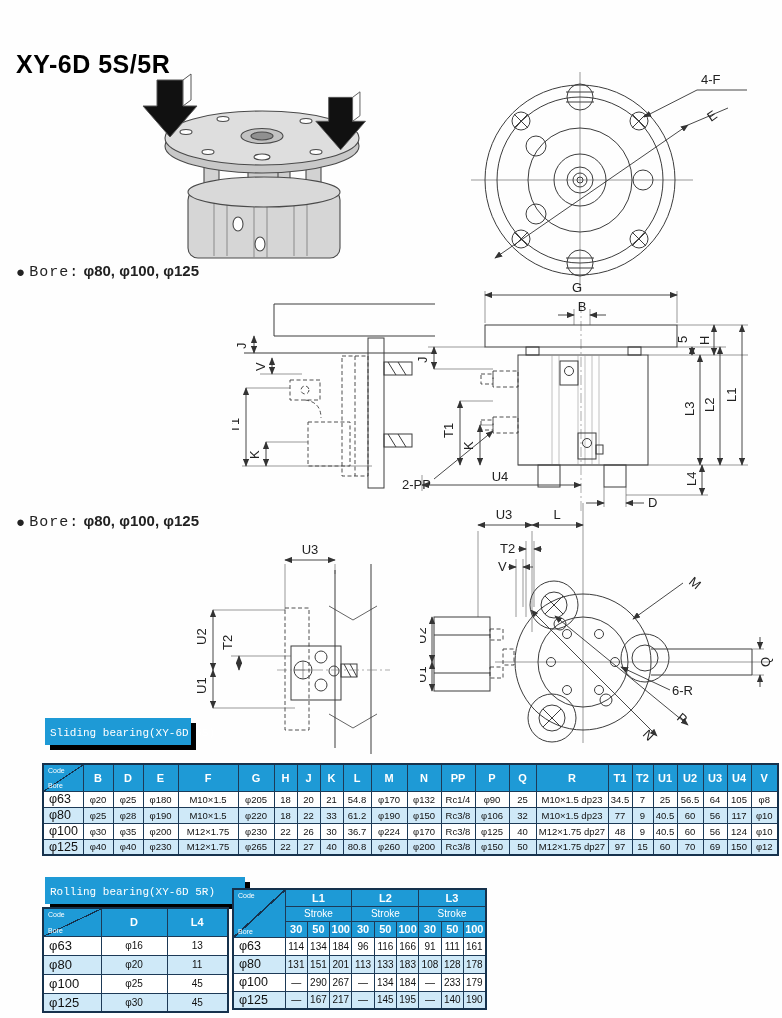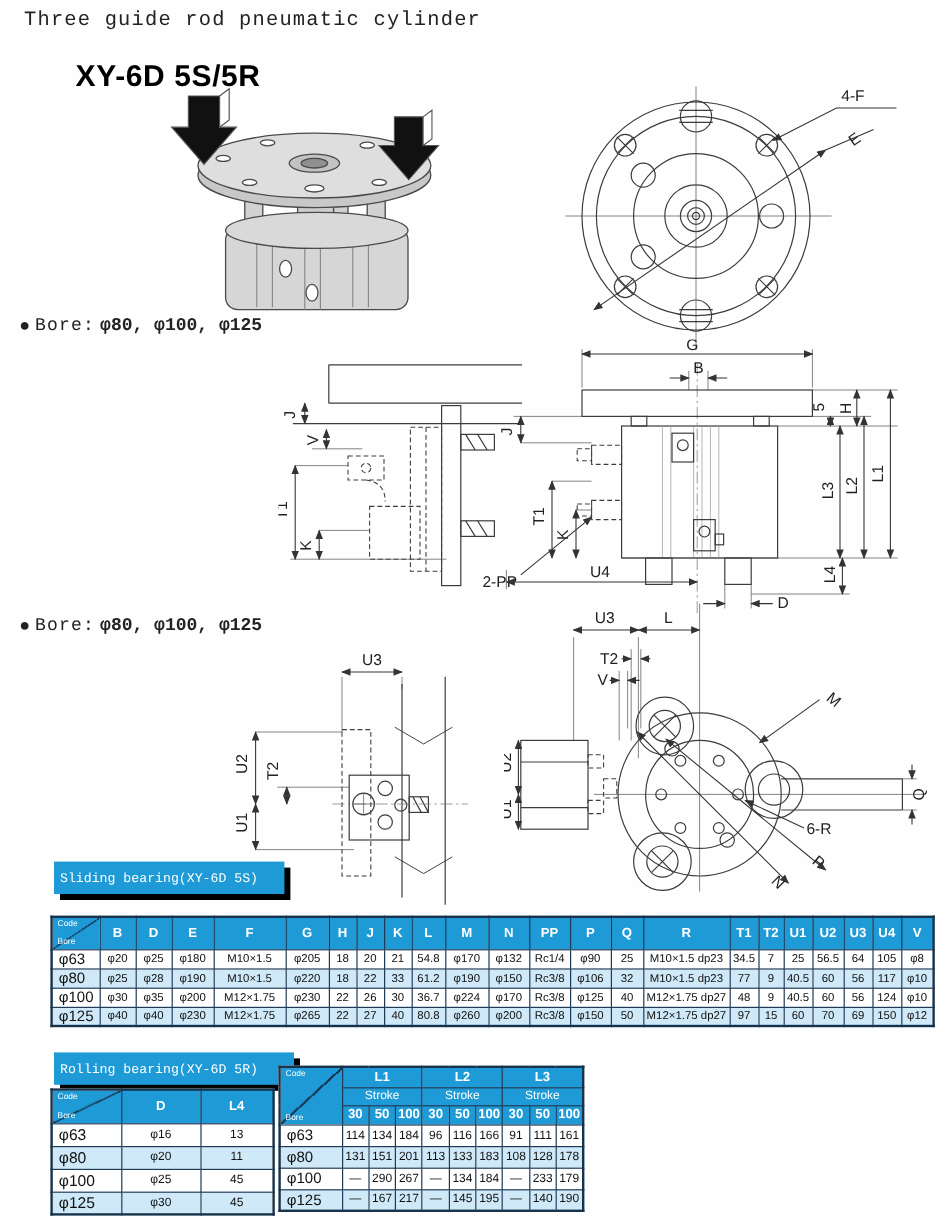--- a/index.html
+++ b/index.html
@@ -1,24 +1,24 @@
 <!DOCTYPE html>
 <html><head>
 <meta charset="utf-8">
 <style>
   html,body{margin:0;padding:0;background:#fff;}
   #page{position:relative;width:782px;height:1018px;background:#fefefe;overflow:hidden;
         font-family:"Liberation Sans",sans-serif;color:#111;}
   .abs{position:absolute;}
   #doc-title{left:20px;top:8px;font-family:"Liberation Mono",monospace;font-size:17px;color:#222;letter-spacing:1px;}
-  #model-title{left:16px;top:50px;font-size:25px;font-weight:bold;color:#000;letter-spacing:.5px;margin-left:47px;}
+  #model-title{left:16px;top:50px;font-size:25px;font-weight:bold;color:#000;letter-spacing:.5px;}
   .bore-note{font-size:15px;color:#222;}
   .bore-note .bullet{font-size:15px;vertical-align:-1px;}
   .bore-note .lbl{font-family:"Liberation Mono",monospace;letter-spacing:1px;}
-  .bore-note .vals{font-weight:bold;font-family:Liberation Mono, monospace;margin-top:44px;}
+  .bore-note .vals{font-weight:bold;font-family:Liberation Sans, sans-serif;margin-top:44px;}
   svg text{font-family:"Liberation Sans",sans-serif;font-size:13px;fill:#222;}
   svg .dim{stroke:#333;stroke-width:0.9;fill:none;}
   svg .thin{stroke:#555;stroke-width:0.6;fill:none;}
   svg .edge{stroke:#3c3c3c;stroke-width:1;fill:none;}
   svg .dash{stroke:#3c3c3c;stroke-width:0.9;fill:none;stroke-dasharray:4 2.5;}
   svg .cl{stroke:#777;stroke-width:0.6;fill:none;stroke-dasharray:10 3 2 3;}
   
   .banner{position:absolute;}
   .banner .shadow{position:absolute;left:5px;top:5px;width:100%;height:100%;background:#000;}
   .banner .face{position:relative;background:#1e9ad6;color:#fff;font-family:"Liberation Mono",monospace;
@@ -51,21 +51,20 @@
 <div id="page">
 
   <svg width="0" height="0" style="position:absolute" aria-hidden="true">
     <defs>
       <marker id="arr" viewBox="0 0 10 8" markerWidth="9" markerHeight="7" refX="9" refY="4" orient="auto-start-reverse">
         <path d="M0,0L10,4L0,8z" fill="#333"></path>
       </marker>
     </defs>
   </svg>
 
-  <div class="abs" id="doc-title">Three guide rod pneumatic cylinder</div>
   <div class="abs" id="model-title">XY-6D 5S/5R</div>
 
   <svg class="abs" style="left:110px;top:72px" width="300" height="195" viewBox="0 0 300 195">
     <g stroke="#4a4a4a" stroke-width="1.1">
       <rect x="78" y="118" width="152" height="68" rx="10" fill="#d6d6d6"></rect>
       <path d="M104,122V184 M117,122V184 M144,124V186 M157,124V186 M184,122V184 M197,122V184" stroke="#8a8a8a" stroke-width="1" fill="none"></path>
       <rect x="94" y="80" width="15" height="46" fill="#d2d2d2"></rect>
       <rect x="196" y="80" width="15" height="46" fill="#d2d2d2"></rect>
       <rect x="166" y="74" width="14" height="40" fill="#cfcfcf"></rect>
       <rect x="138" y="82" width="30" height="28" fill="#cccccc"></rect>
@@ -318,21 +317,21 @@
       <rect x="70" y="132" width="13" height="11"></rect>
         <rect x="70" y="170" width="13" height="11"></rect>
       <rect x="83" y="152" width="11" height="16"></rect>
     </g>
     <line class="dim" x1="12" y1="120" x2="12" y2="165" marker-start="url(#arr)" marker-end="url(#arr)"></line>
     <text x="6" y="147" font-size="11" transform="rotate(-90 6 147)">U2</text>
     <line class="dim" x1="12" y1="165" x2="12" y2="194" marker-start="url(#arr)" marker-end="url(#arr)"></line>
     <text x="6" y="186" font-size="11" transform="rotate(-90 6 186)">U1</text>
   </svg>
 
-  <div class="banner" style="left:45px;top:718px;width:192px">
+  <div class="banner" style="left:45px;top:718px;width:146px">
     <div class="shadow"></div>
     <div class="face">Sliding bearing(XY-6D 5S)</div>
   </div>
 
   <table class="dtable" id="sliding-table" style="left:42px;top:763px;width:728px">
     <colgroup id="sliding-cols">
         <col style="width: 40px;">
         <col style="width: 30px;">
         <col style="width: 30px;">
         <col style="width: 35px;">

